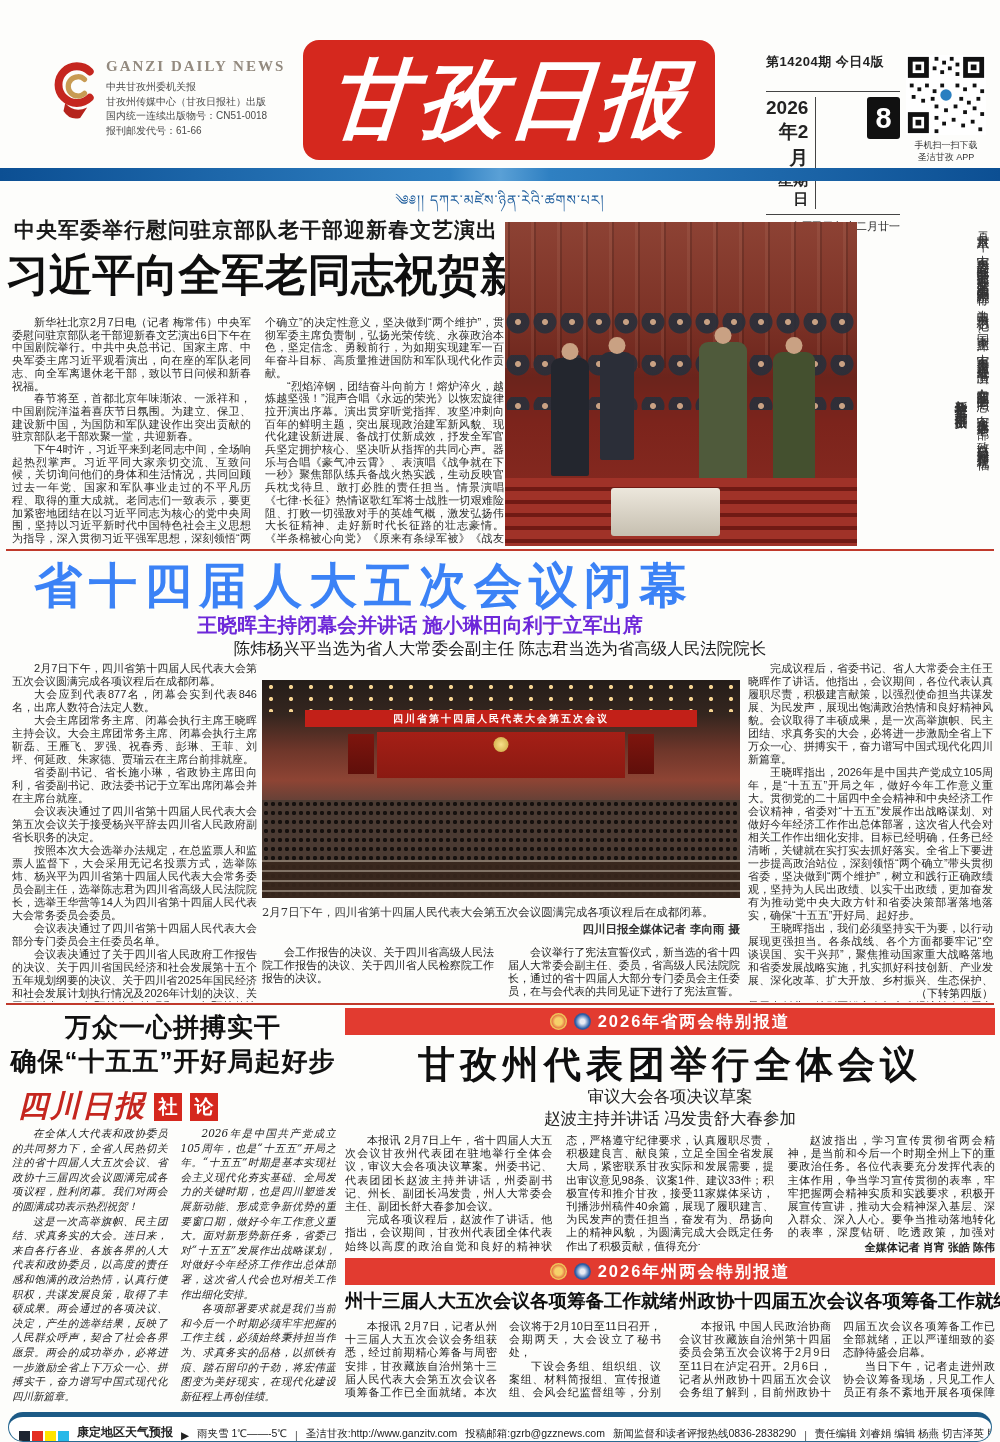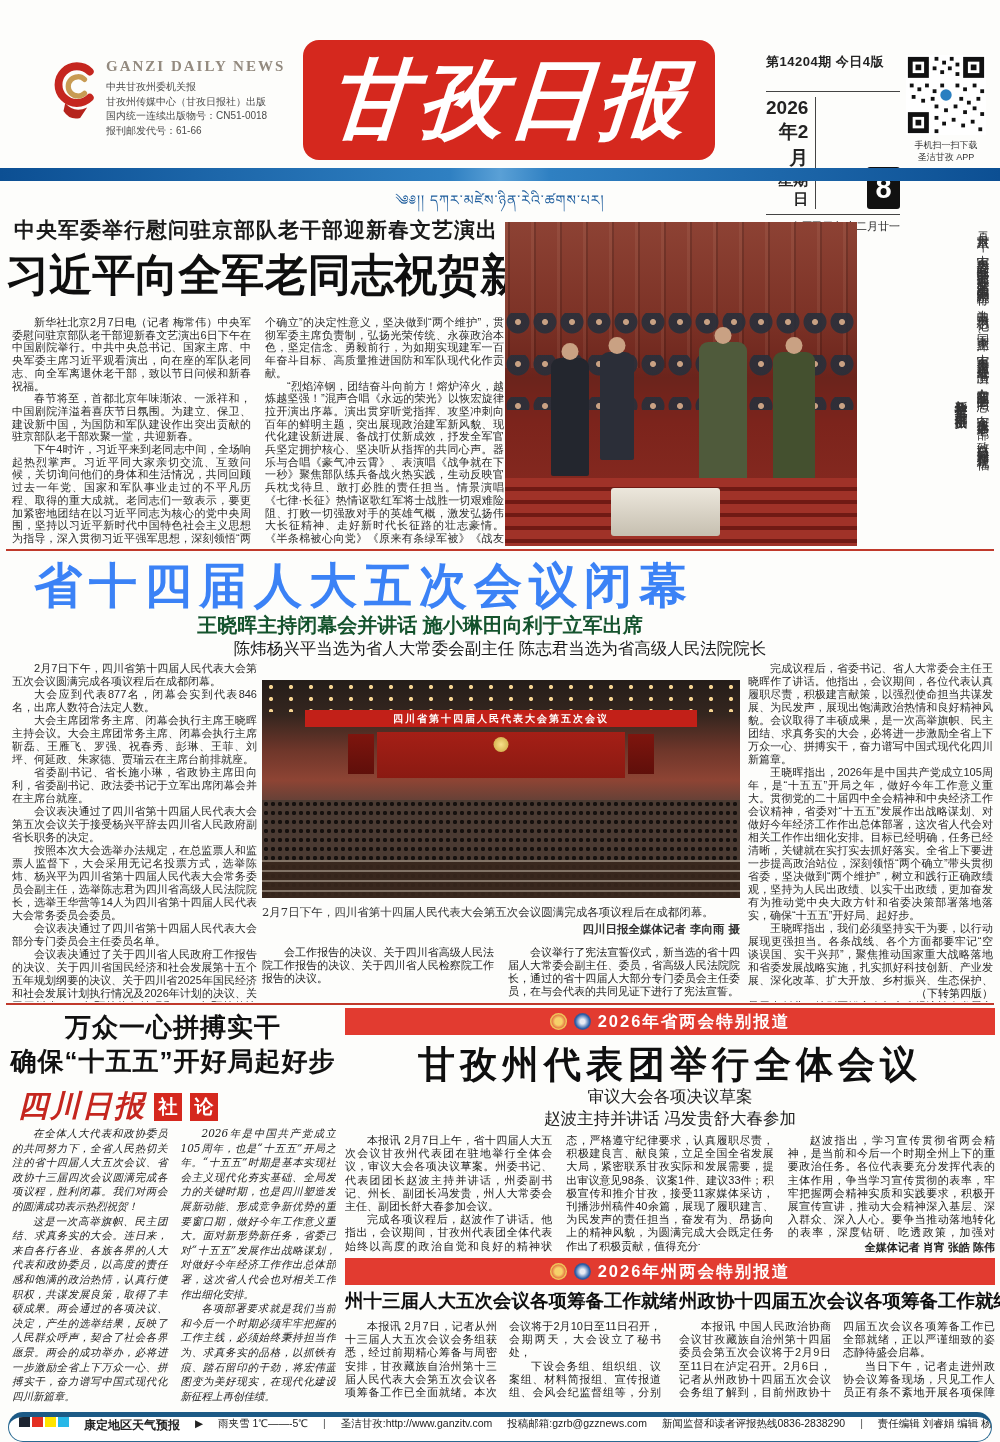--- a/index.html
+++ b/index.html
@@ -7,21 +7,21 @@
   #page { position:relative; width:1000px; height:1442px; margin:0 auto; background:#fdfdfb; overflow:hidden; color:#222; }
 
   
   .logo { position:absolute; left:46px; top:56px; width:56px; height:66px; }
   .eng-name { position:absolute; left:106px; top:58px; font-family:"Liberation Serif",serif; font-size:15px; letter-spacing:2px; color:#938a7f; font-weight:700; }
   .pub-info { position:absolute; left:106px; top:80px; font-size:10px; line-height:14.5px; color:#4a4a4a; }
   .masthead { position:absolute; left:303px; top:40px; width:412px; height:120px; background:#d5281e; border-radius:16px; display:flex; align-items:center; justify-content:center; }
   .masthead-title { font-family:"DejaVu Serif",serif; font-style:italic; font-weight:900; font-size:86px; color:#fff; letter-spacing:4px; transform:skewX(-4deg); white-space:nowrap; }
   .issue-box { position:absolute; left:766px; top:53px; width:134px; font-size:12.5px; color:#222; }
   .issue-line { font-weight:600; letter-spacing:.5px; padding-bottom:20px; border-bottom:1.5px solid #444; font-size:13px; }
-  .date-row { display:flex; align-items:flex-end; padding:5px 0;gap:44px; }
+  .date-row { display:flex; align-items:flex-start; padding:5px 0;gap:44px; }
   .date-left { flex:1; text-align:right; padding-right:7px; border-right:1.5px solid #444; }
   .date-month { font-weight:800; font-size:19px; }
   .date-week { font-weight:800; font-size:15px; }
   .day-box { width:34px; height:42px; margin-left:7px; background:#111; color:#fff; font-weight:800; font-size:29px; display:flex; align-items:center; justify-content:center; border-radius:3px; }
   .lunar-line { border-top:1.5px solid #444; padding-top:4px; font-size:11px; text-align:right; }
   .qr { position:absolute; left:906px; top:55px; width:80px; height:80px; }
   .qr-cap { position:absolute; left:898px; top:139px; width:96px; font-size:9px; line-height:12px; text-align:center; color:#333; }
   .blue-bar { position:absolute; left:0; top:168px; width:1000px; height:13px; background:linear-gradient(90deg,#0c4f93 0%,#2f80c2 45%,#5aa0d6 50%,#2f80c2 55%,#0c4f93 100%); }
   .tibetan { position:absolute; left:0; top:184px; width:1000px; text-align:center; color:#1e5d9d; font-size:14px; letter-spacing:1px; }
 
@@ -41,21 +41,21 @@
   .figure { position:absolute; border-radius:9px 9px 2px 2px; }
   .figure::before { content:""; position:absolute; top:-15px; left:50%; transform:translateX(-50%); width:17px; height:17px; border-radius:50%; background:#c9a183; }
   .seats { position:absolute; left:0; right:0; bottom:0; height:21%; background:repeating-linear-gradient(180deg,#a03228 0 9px,#701a14 9px 13px); }
   .ptable { position:absolute; left:30%; bottom:3%; width:31%; height:15%; background:linear-gradient(180deg,#ece7dc,#c6bfb0); border-radius:3px; }
 
   .vcaption { position:absolute; left:860px; top:222px; width:134px; height:326px; writing-mode:vertical-rl; font-family:"DejaVu Serif",serif; font-size:12.5px; line-height:22px; letter-spacing:1.5px; color:#333; text-align:start; }
   .vcaption .credit { font-weight:700; padding-top:168px; }
 
   
   .m-headline { position:absolute; left:0; top:554px; width:1000px; text-align:left; font-size:48px; font-weight:900; letter-spacing:7px; color:#3b82f6;padding-left:34px; }
-  .m-sub1 { position:absolute; left:0; top:612px; width:840px; text-align:center; font-size:20px; font-weight:800; color:#14532d; }
+  .m-sub1 { position:absolute; left:0; top:612px; width:840px; text-align:center; font-size:20px; font-weight:800; color:#6d28d9; }
   .m-sub2 { position:absolute; left:0; top:638px; width:1000px; text-align:center; font-size:16.5px; font-weight:500; color:#1a1a1a; }
   .m-col { position:absolute; top:662px; width:245px; height:340px; font-size:11px; line-height:13px; text-align:justify; color:#2a2a2a; overflow:hidden; }
   .m-col-left { left:12px; }
   .m-col-right { left:748px; }
   .m-turn { position:absolute; left:748px; top:986px; width:245px; text-align:right; font-size:11px; background:#fdfdfb; padding-left:6px; }
 
   
   .photo2 { position:absolute; left:262px; top:680px; width:478px; height:218px; overflow:hidden; background:linear-gradient(180deg,#241d19 0%,#35261f 16%,#6e362a 32%,#8e4434 46%,#5a4038 58%,#443530 76%,#3a322b 100%); }
   .photo2 .lights { position:absolute; top:0; left:0; right:0; height:32px; background:radial-gradient(circle at 9px 7px, #ffdc96 1.6px, transparent 2.5px); background-size:20px 12px; opacity:.95; }
   .photo2 .pbanner { position:absolute; top:30px; left:9%; width:82%; height:17px; background:#c22018; color:#fff; font-size:10px; font-weight:700; letter-spacing:2px; text-align:center; line-height:17px; white-space:nowrap; overflow:hidden; }
@@ -83,21 +83,21 @@
   .g-headline { position:absolute; left:345px; top:1040px; width:650px; text-align:center; font-size:37px; font-weight:900; letter-spacing:5px; color:#0f0f0f; }
   .g-sub1 { position:absolute; left:345px; top:1086px; width:650px; text-align:center; font-size:16.5px; font-weight:500; }
   .g-sub2 { position:absolute; left:345px; top:1108px; width:650px; text-align:center; font-size:16.5px; font-weight:500; }
   .g-body { position:absolute; left:345px; top:1134px; width:650px; height:120px; column-count:3; column-gap:14px; font-size:11px; line-height:13.2px; text-align:justify; overflow:hidden; }
   .g-byline { position:absolute; left:700px; top:1240px; width:295px; text-align:right; font-size:11px; font-weight:600; background:#fdfdfb; padding-left:6px; }
 
   .b-headline { position:absolute; top:1288px; width:316px; text-align:center; font-size:18.5px; font-weight:900; color:#0f0f0f; white-space:nowrap; }
   .b-body { position:absolute; top:1320px; width:316px; height:90px; column-count:2; column-gap:12px; font-size:11px; line-height:13.2px; text-align:justify; overflow:hidden; }
 
   
-  .footer { position:absolute; left:8px; top:1412px; width:984px; height:30px; background:#fff; border:1.5px solid #2a6a92; border-top:5px solid #1c5a86; border-radius:16px; display:flex; align-items:flex-start; gap:15px; padding:0 10px; font-size:10.5px; color:#222; white-space:nowrap; overflow:hidden; }
+  .footer { position:absolute; left:8px; top:1412px; width:984px; height:30px; background:#fff; border:1.5px solid #2a6a92; border-top:5px solid #1c5a86; border-radius:16px; display:flex; align-items:flex-end; gap:8px; padding:0 10px; font-size:10.5px; color:#222; white-space:nowrap; overflow:hidden; }
   .marks { display:flex; gap:2px; flex:none; }
   .mark { width:11px; height:10px; }
   .f-label { font-weight:800; font-size:12px; }
   .f-sep { color:#555; }
 </style>
 </head>
 <body>
 
 <div id="page">
 

